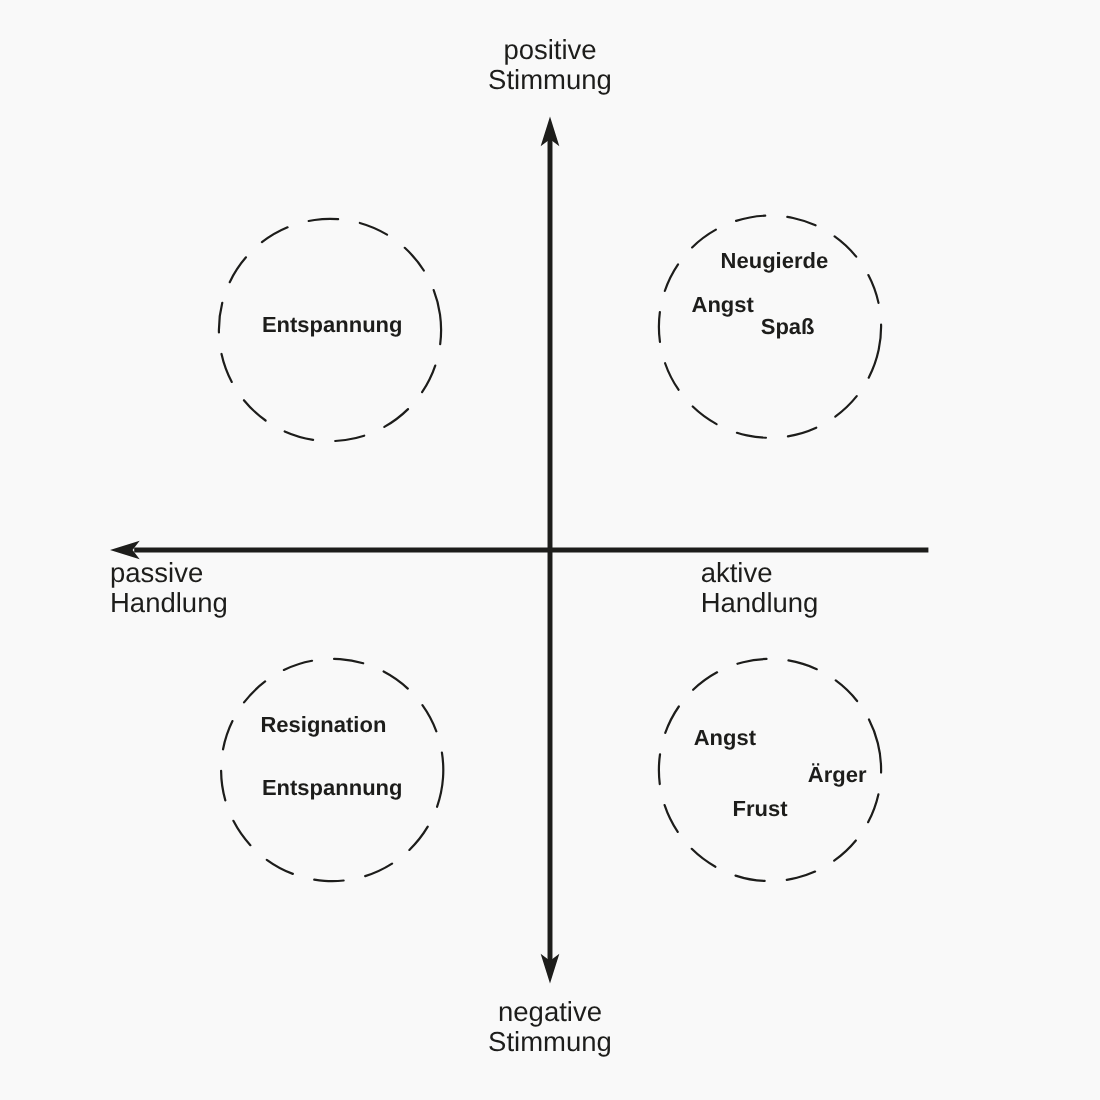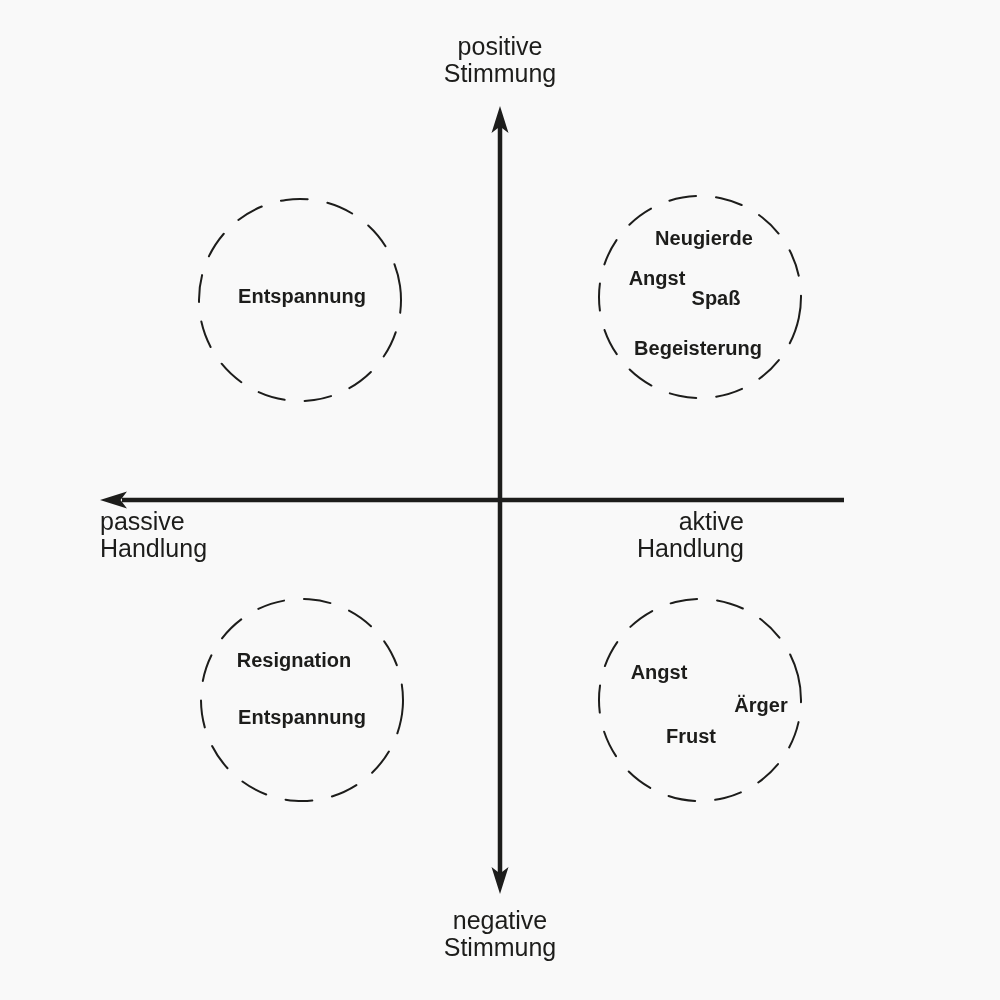--- a/index.html
+++ b/index.html
@@ -60,21 +60,21 @@
     text-align: center;
   }
   .axis-label.left {
     left: 100px;
     top: 508px;
     text-align: left;
   }
   .axis-label.right {
     right: 100px;
     top: 508px;
-    text-align: right;
+    text-align: left;
   }
   .emotion {
     position: absolute;
     transform: translate(-50%, -50%);
     font-weight: 700;
     font-size: 20px;
     white-space: nowrap;
   }
   .w-entspannung  { left: 302px; top: 296px; }
   .w-neugierde    { left: 704px; top: 238px; }
@@ -127,21 +127,20 @@
   <div class="axis-label right">
     <span>aktive</span><br>
     <span>Handlung</span>
   </div>
 
   <div class="emotion w-entspannung">Entspannung</div>
 
   <div class="emotion w-neugierde">Neugierde</div>
   <div class="emotion w-freude">Angst</div>
   <div class="emotion w-spass">Spaß</div>
-  <div class="emotion w-begeisterung">Begeisterung</div>
 
   <div class="emotion w-langeweile">Resignation</div>
   <div class="emotion w-resignation">Entspannung</div>
 
   <div class="emotion w-angst">Angst</div>
   <div class="emotion w-aerger">Ärger</div>
   <div class="emotion w-frust">Frust</div>
 
 </div>
 

